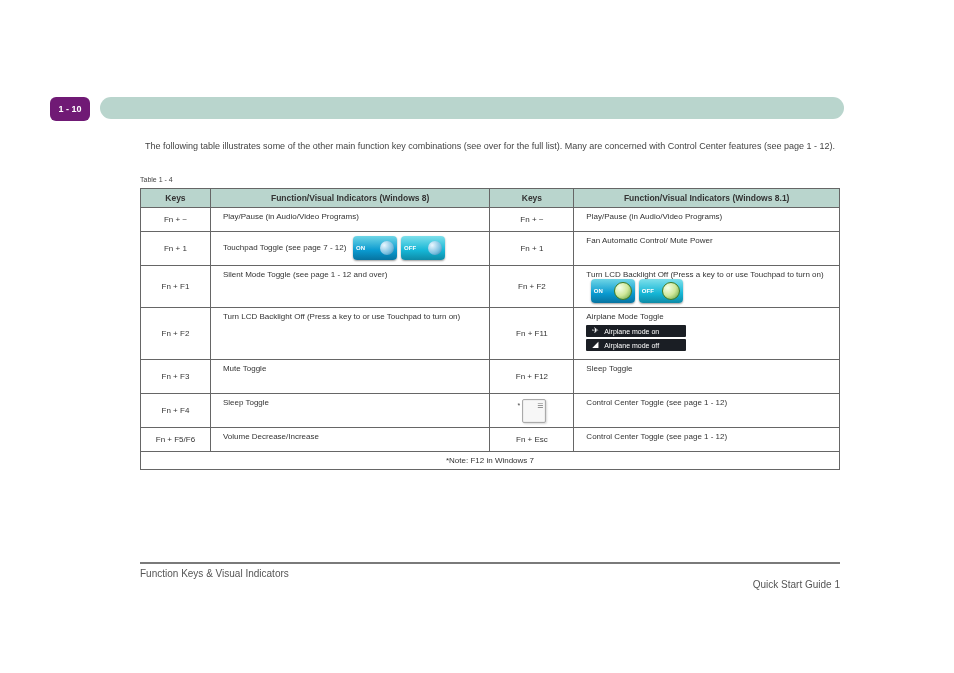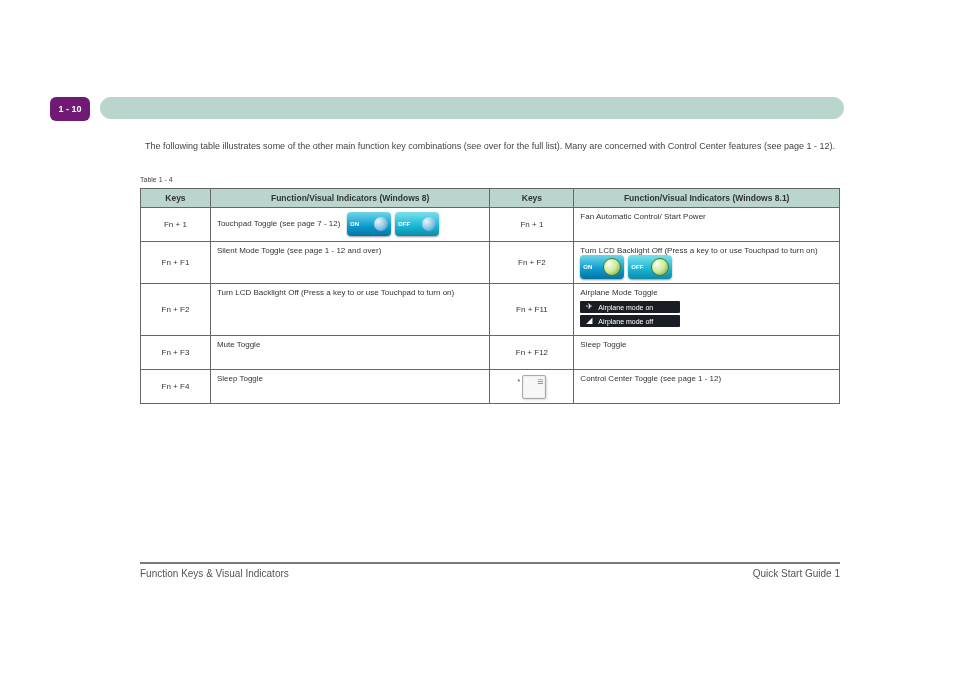--- a/index.html
+++ b/index.html
@@ -27,21 +27,21 @@
   .intro { position: absolute; top: 140px; left: 140px; width: 700px; font-size: 9px; line-height: 1.4; color: #444; text-align: center; }
 
   .tbl {
     position: absolute;
     top: 188px; left: 140px;
     width: 700px;
     border-collapse: collapse;
     font-size: 8px;
     table-layout: fixed;
   }
-  .tbl th, .tbl td { border: 1px solid #666; padding: 4px 6px; vertical-align: top; word-wrap: break-word; }
+  .tbl th, .tbl td { border: 1px solid #666; padding: 4px 12px; vertical-align: top; word-wrap: break-word; }
   .tbl th { background: #b9d5cd; font-weight: bold; text-align: center; font-size: 8.5px; }
   .col-key { width: 10%; }
   .col-fn7 { width: 40%; }
   .col-icon { width: 12%; }
   .col-fn81 { width: 38%; }
   .tbl .center { text-align: center; vertical-align: middle; }
   .row-h { height: 34px; }
   .row-tall { height: 52px; }
   .row-short { height: 24px; }
   .footer-row td { height: 16px; text-align:center; }
@@ -99,21 +99,21 @@
     width: 700px; height: 2px;
     background:#7a7a7a;
   }
   .footer-text {
     position:absolute;
     left: 140px; top: 568px;
     width: 700px;
     font-size: 10px; color:#555;
     display:flex; justify-content:space-between;
   }
-  .footer-text .ft-right { text-align:right; }
+  .footer-text .ft-right { text-align:right;margin-top:11px; }
   .footnote { font-size: 7px; color:#444; }
   .tnote { position:absolute; top:176px; left:140px; font-size:7px; color:#444; }
 </style>
 </head>
 <body>
 
 <div class="page-header-badge">1 - 10</div>
 <div class="page-header-bar"></div>
 
 <div class="intro">
@@ -132,37 +132,43 @@
   </colgroup>
   <thead>
     <tr>
       <th>Keys</th>
       <th>Function/Visual Indicators (Windows 8)</th>
       <th>Keys</th>
       <th>Function/Visual Indicators (Windows 8.1)</th>
     </tr>
   </thead>
   <tbody>
+    <tr class="row-short">
+      <td class="center">Fn + ~</td>
+      <td>Play/Pause (in Audio/Video Programs)</td>
+      <td class="center">Fn + ~</td>
+      <td>Play/Pause (in Audio/Video Programs)</td>
+    </tr>
 
     <tr class="row-h">
       <td class="center">Fn + 1</td>
       <td>
         <span>Touchpad Toggle (see page 7 - 12)</span>
         &nbsp;
         <span class="icon-chips">
           <span class="chip-on">
               <span>ON</span>
             </span>
           <span class="chip-off">
               <span>OFF</span>
             </span>
         </span>
       </td>
       <td class="center">Fn + 1</td>
-      <td>Fan Automatic Control/ Start Power</td>
+      <td>Fan Automatic Control/ Mute Power</td>
     </tr>
 
     <tr class="row-h">
       <td class="center">Fn + F1</td>
       <td>Silent Mode Toggle (see page 1 - 12 and over)</td>
       <td class="center">Fn + F2</td>
       <td>
         <span>Turn LCD Backlight Off (Press a key to or use Touchpad to turn on)</span>
         &nbsp;
         <span class="icon-chips">
@@ -205,21 +211,30 @@
     <tr class="row-h">
       <td class="center">Fn + F4</td>
       <td>Sleep Toggle</td>
       <td class="center">
         <span class="footnote">*</span>
         <span class="kbd-icon">☰</span>
       </td>
       <td>Control Center Toggle (see page 1 - 12)</td>
     </tr>
 
-
+    <tr class="row-short">
+      <td class="center">Fn + F5/F6</td>
+      <td>Volume Decrease/Increase</td>
+      <td class="center">Fn + Esc</td>
+      <td>Control Center Toggle (see page 1 - 12)</td>
+    </tr>
+
+    <tr class="footer-row">
+      <td colspan="4">*Note: F12 in Windows 7</td>
+    </tr>
   </tbody>
 </table>
 
 <div class="footer-rule"></div>
 <div class="footer-text">
   <span>Function Keys &amp; Visual Indicators</span>
   <span class="ft-right">Quick Start Guide 1</span>
 </div>
 
 </body></html>

